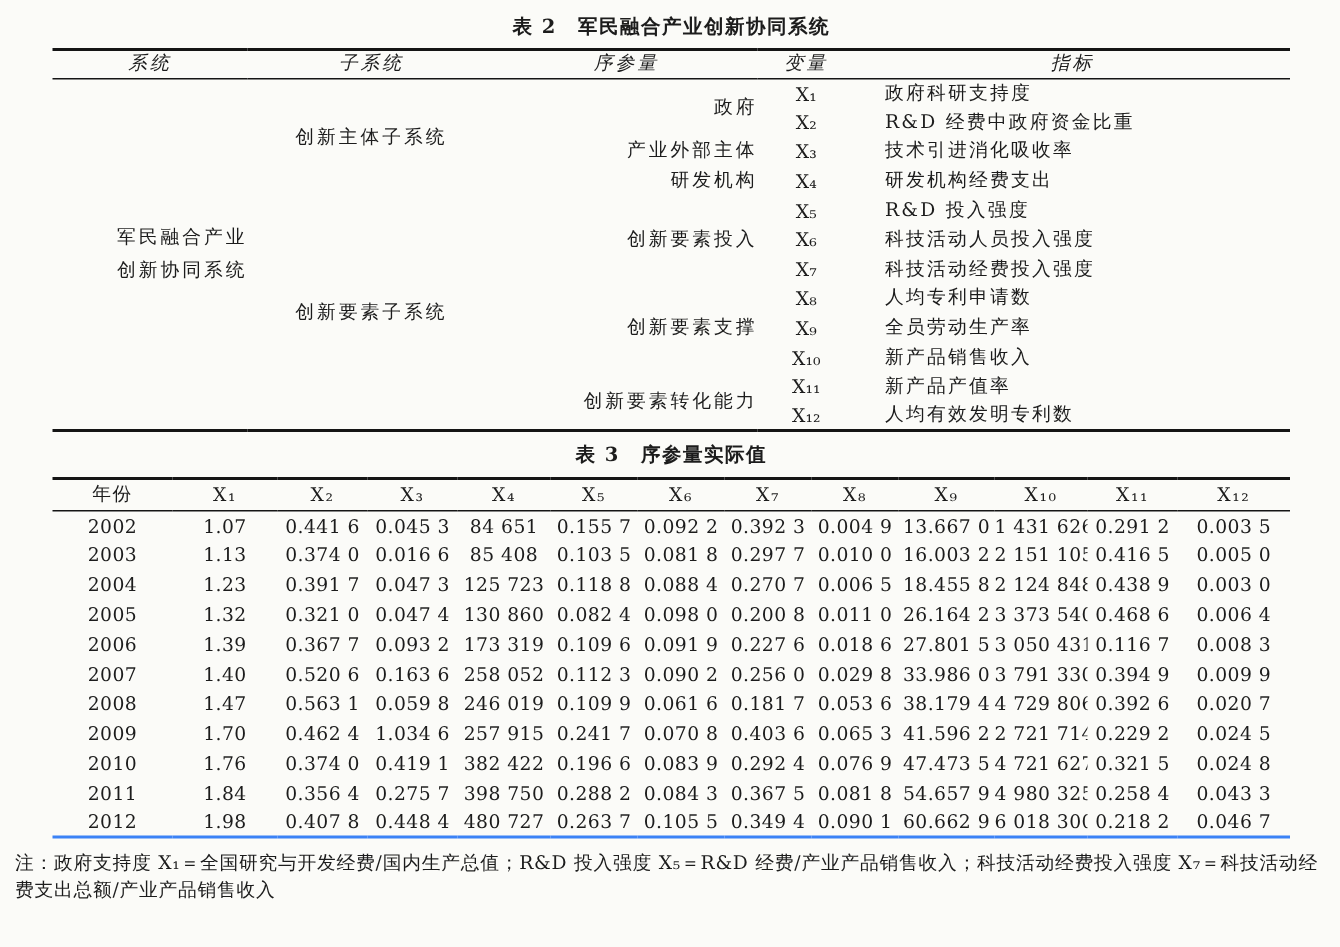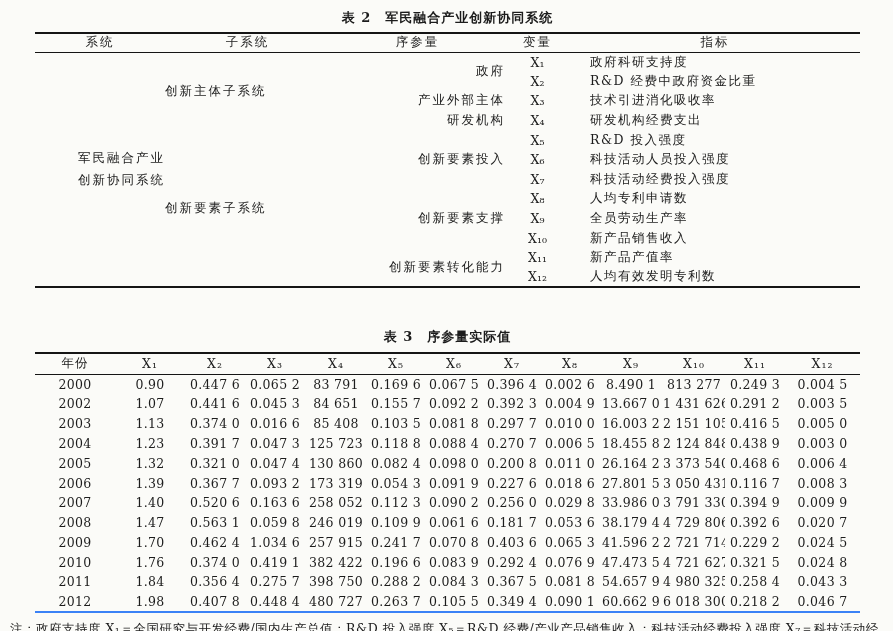--- a/index.html
+++ b/index.html
@@ -17,29 +17,29 @@
     width:825px; text-align:center; font-weight:bold; font-size:13px;
     letter-spacing:1px; padding:3px 0 5px;
   }
   .caption .cap-label { margin-right:14px; }
 
   table { border-collapse:collapse; table-layout:fixed; width:825px; }
   th, td { font-weight:normal; vertical-align:middle; overflow:hidden; white-space:nowrap; }
 
   
   .t2 { border-top:2px solid #151515; border-bottom:2px solid #151515; }
-  .t2 thead th { height:19px; border-bottom:1.2px solid #151515; text-align:center; letter-spacing:2px; }
+  .t2 thead th { height:19px; border-bottom:1.2px solid #151515; text-align:center; letter-spacing:2px;font-style:italic; }
   .t2 tbody td { height:19.6px; }
   .t2 .col-sys { width:130px; }
   .t2 .col-sub { width:165px; }
   .t2 .col-op  { width:175px; }
   .t2 .col-var { width:65px; }
   .t2 .col-ind { width:290px; }
   .t2 td.sys { text-align:right; padding-left:5px; line-height:22px; letter-spacing:2px; }
-  .t2 td.sub { text-align:left; letter-spacing:2px; }
+  .t2 td.sub { text-align:center; letter-spacing:2px; }
   .t2 td.op  { text-align:right; padding-left:28px; letter-spacing:2px; }
   .t2 td.var { text-align:center; }
   .t2 td.ind { text-align:left; padding-left:20px; letter-spacing:1.5px; }
 
   
   .t3 { border-top:2px solid #151515; border-bottom:2px solid #3b82f6; margin-top:1px; }
   .t3 thead th { height:21px; border-bottom:1.2px solid #151515; text-align:center; letter-spacing:1px; }
   .t3 tbody td { height:19.8px; text-align:center; letter-spacing:0.3px; }
 
   
@@ -132,21 +132,21 @@
         <td class="var">X₁₁</td>
         <td class="ind">新产品产值率</td>
       </tr>
       <tr>
         <td class="var">X₁₂</td>
         <td class="ind">人均有效发明专利数</td>
       </tr>
     </tbody>
   </table>
 
-  <div class="caption" style="padding-top:6px;margin-top:34px;">
+  <div class="caption" style="padding-top:6px;">
     <span class="cap-label">表 3</span><span>序参量实际值</span>
   </div>
 
   <table class="t3">
     <colgroup>
       <col style="width:80px">
         <col style="width:70px">
         <col style="width:60px">
         <col style="width:60px">
       <col style="width:62px">
@@ -171,35 +171,20 @@
           <th>X₇</th>
           <th>X₈</th>
           <th>X₉</th>
           <th>X₁₀</th>
           <th>X₁₁</th>
           <th>X₁₂</th>
         </tr>
     </thead>
     <tbody>
         <tr>
-          <td>2000</td>
-          <td>0.90</td>
-          <td>0.447 6</td>
-          <td>0.065 2</td>
-          <td>83 791</td>
-          <td>0.169 6</td>
-          <td>0.067 5</td>
-          <td>0.396 4</td>
-          <td>0.002 6</td>
-          <td>8.490 1</td>
-          <td>813 277</td>
-          <td>0.249 3</td>
-          <td>0.004 5</td>
-        </tr>
-        <tr>
           <td>2002</td>
           <td>1.07</td>
           <td>0.441 6</td>
           <td>0.045 3</td>
           <td>84 651</td>
           <td>0.155 7</td>
           <td>0.092 2</td>
           <td>0.392 3</td>
           <td>0.004 9</td>
           <td>13.667 0</td>
@@ -251,21 +236,21 @@
           <td>3 373 540</td>
           <td>0.468 6</td>
           <td>0.006 4</td>
         </tr>
         <tr>
           <td>2006</td>
           <td>1.39</td>
           <td>0.367 7</td>
           <td>0.093 2</td>
           <td>173 319</td>
-          <td>0.054 3</td>
+          <td>0.109 6</td>
           <td>0.091 9</td>
           <td>0.227 6</td>
           <td>0.018 6</td>
           <td>27.801 5</td>
           <td>3 050 431</td>
           <td>0.116 7</td>
           <td>0.008 3</td>
         </tr>
         <tr>
           <td>2007</td>

